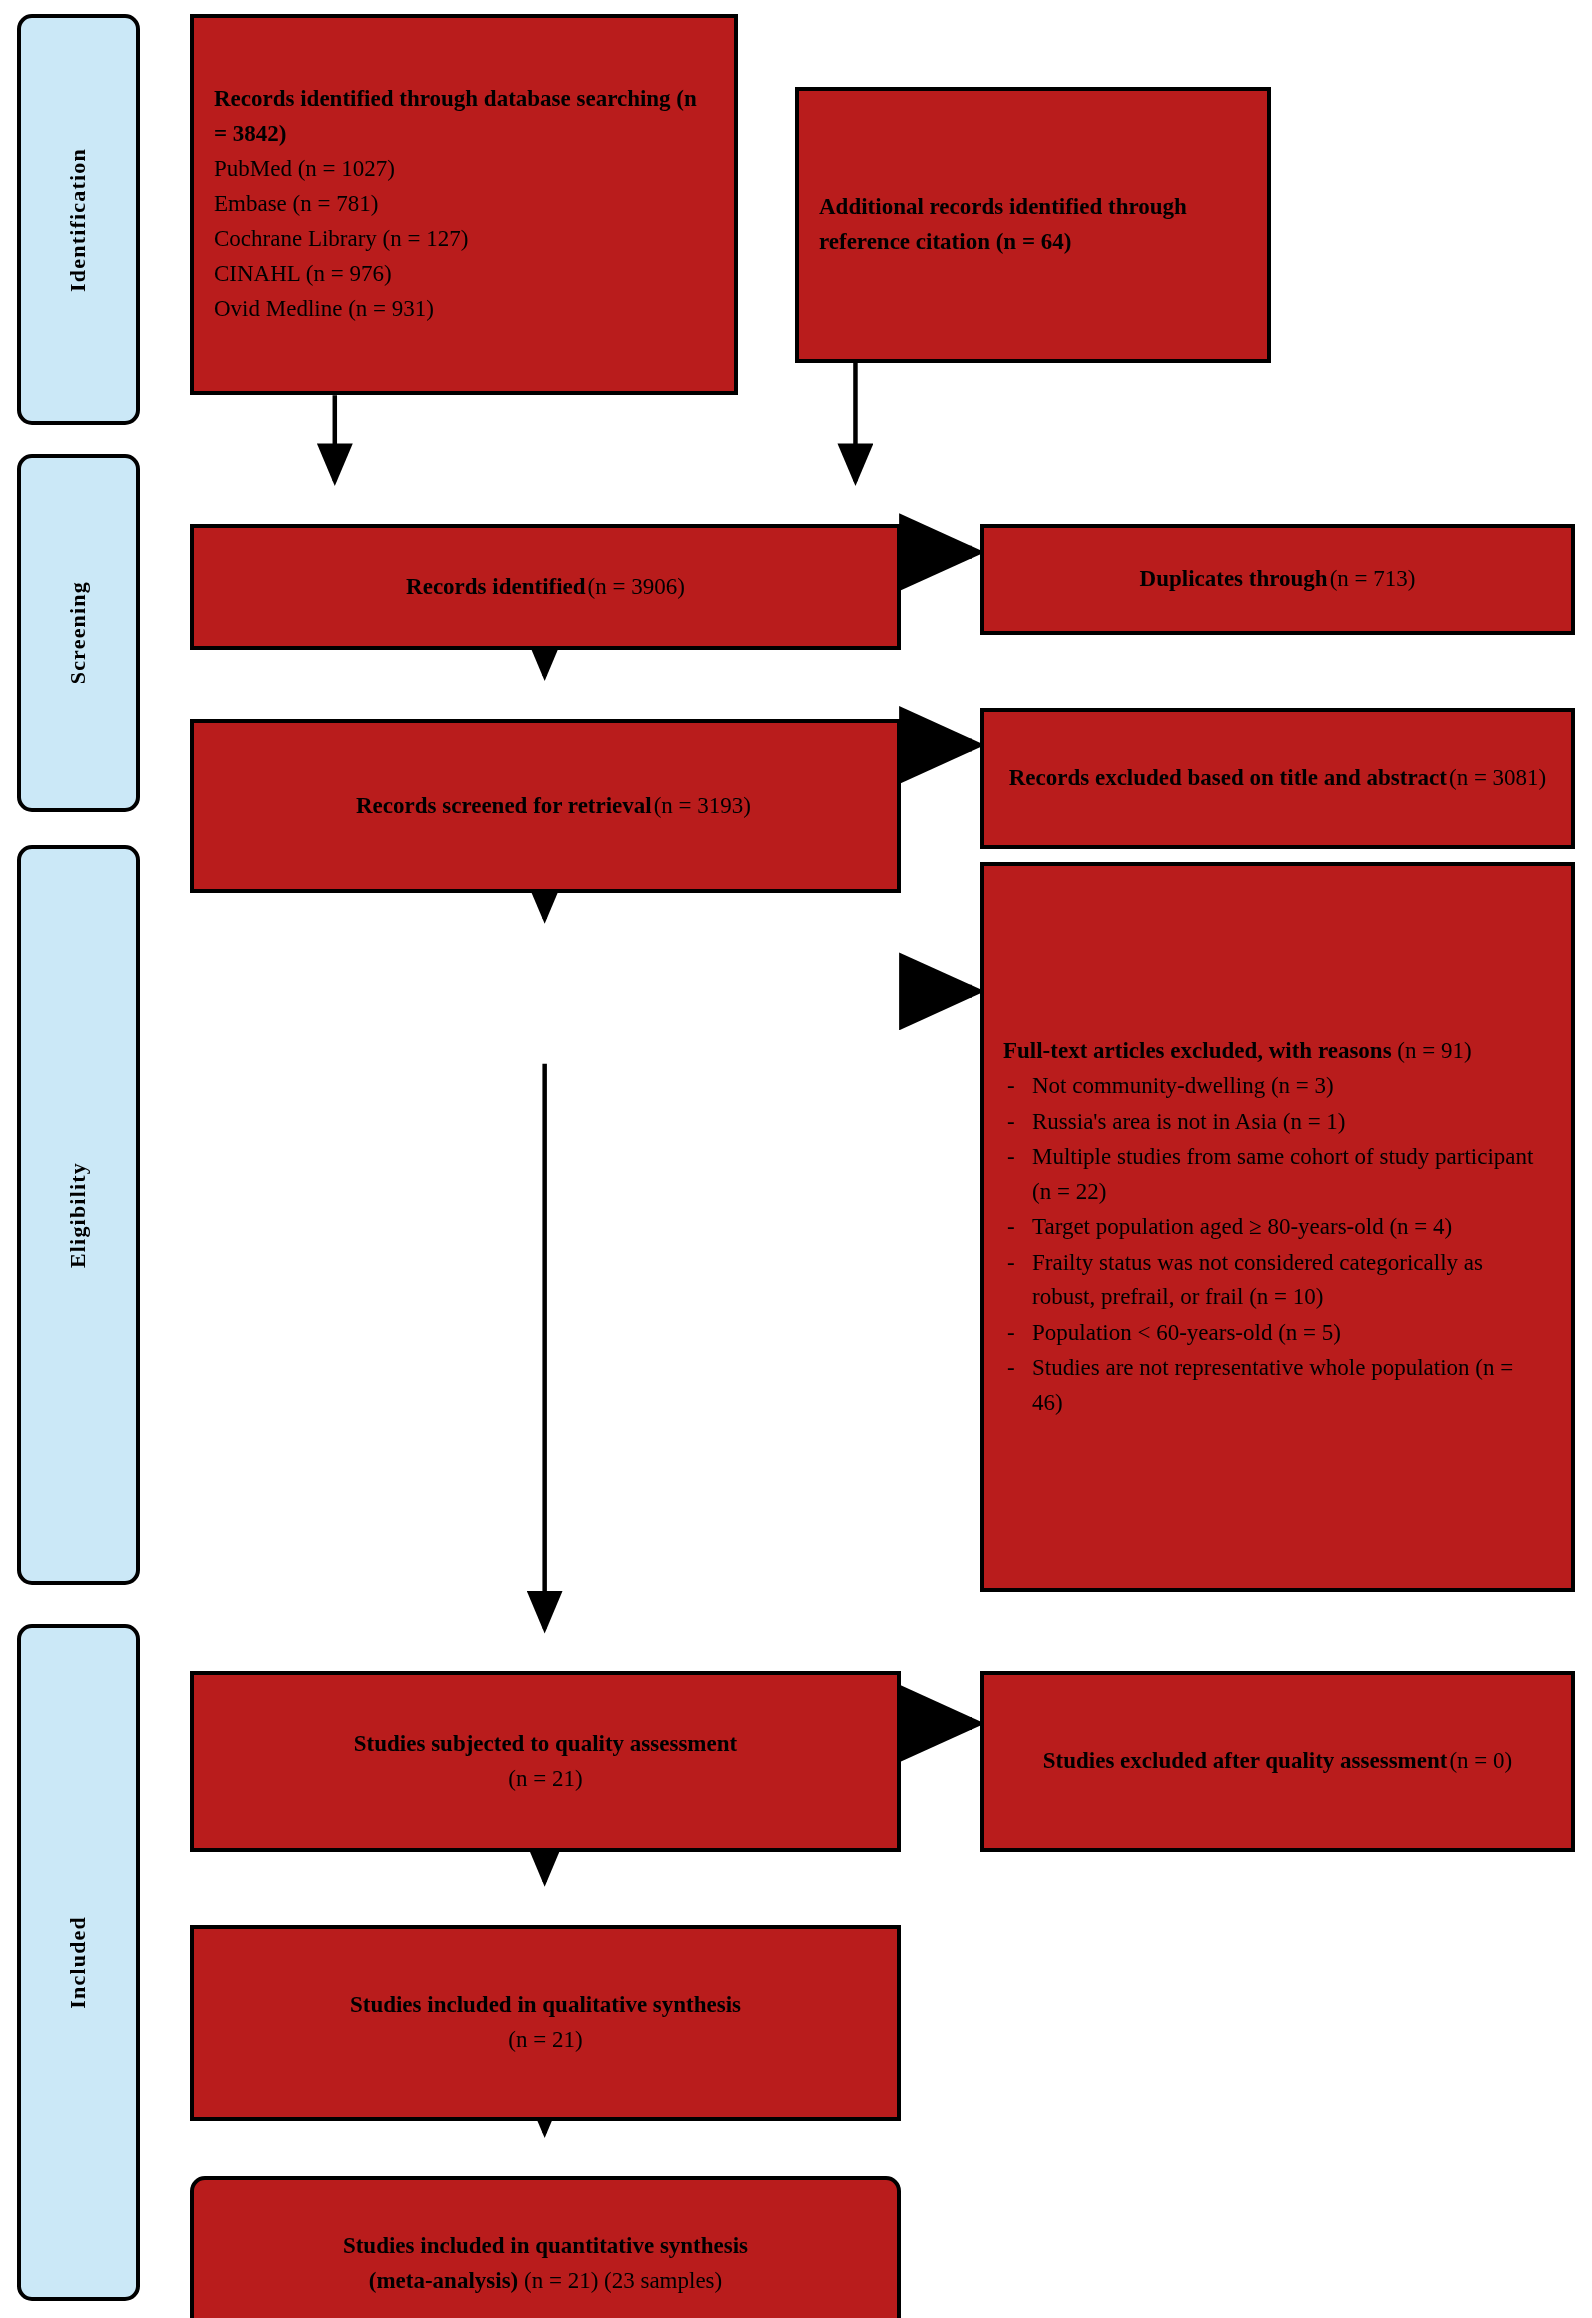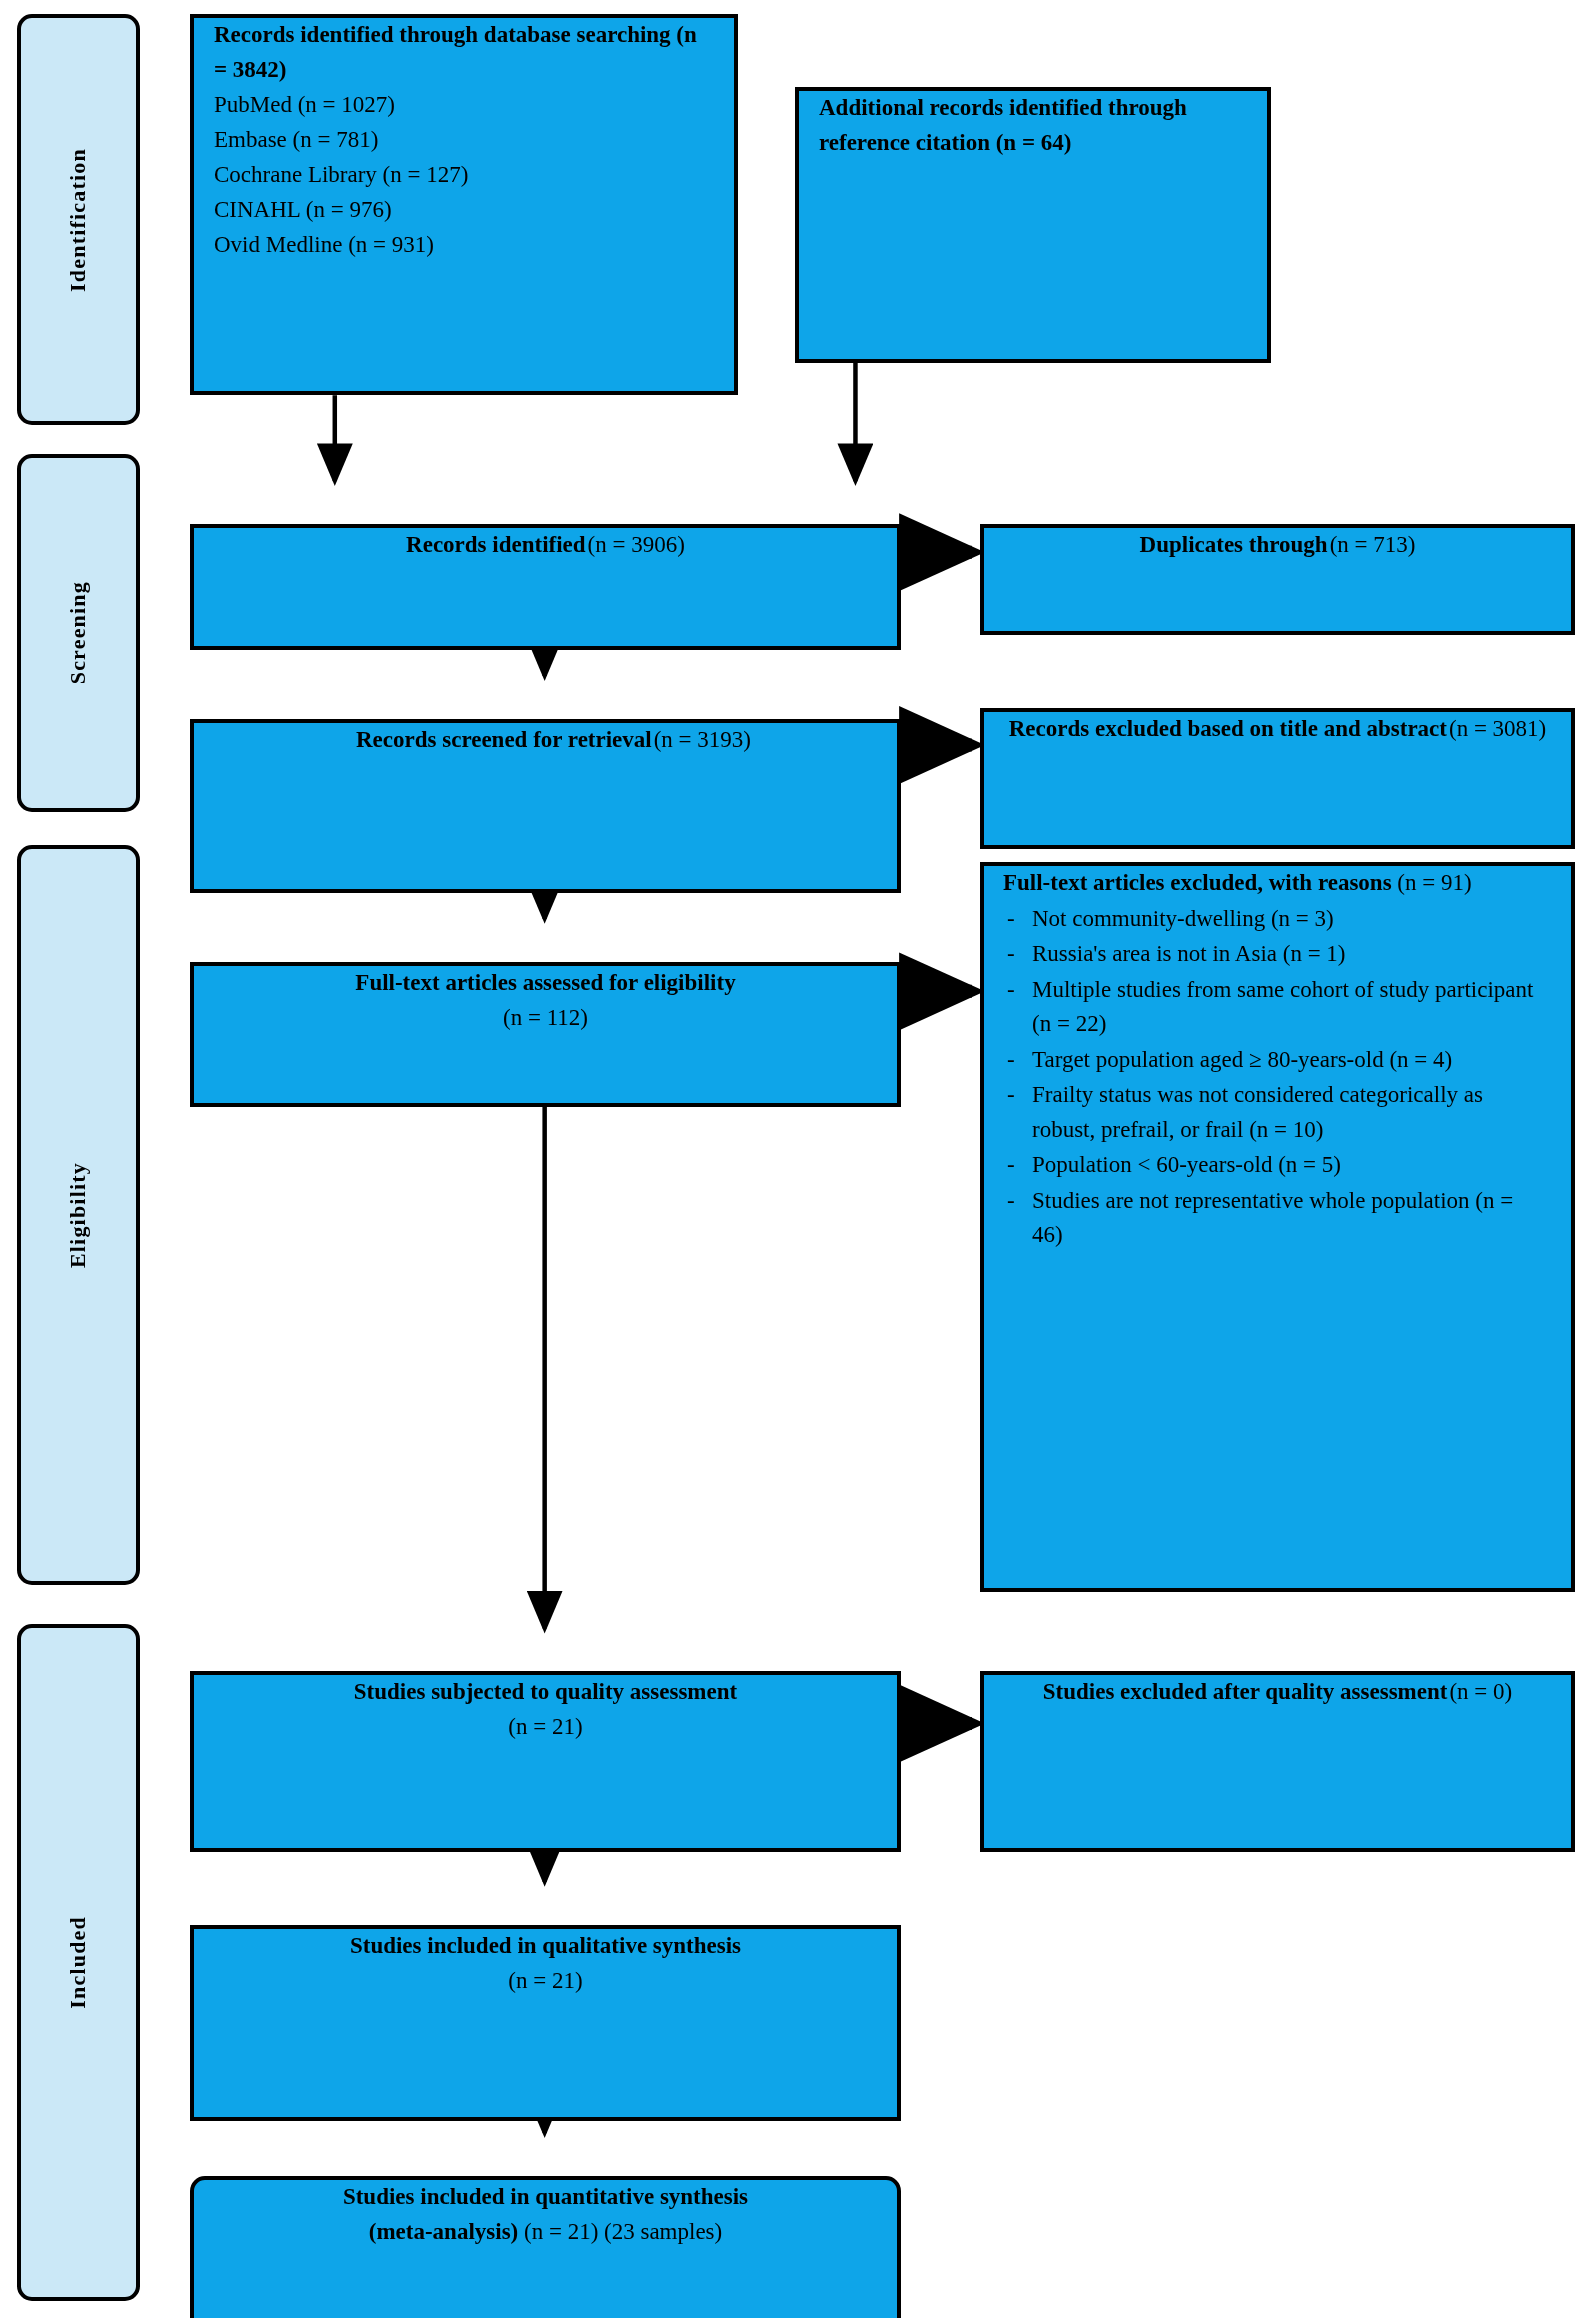--- a/index.html
+++ b/index.html
@@ -25,25 +25,26 @@
     transform:rotate(180deg);
     font-weight:bold;
     font-size:22px;
     letter-spacing:1.2px;
     color:#000000;
     white-space:nowrap;
   }
   
   .box{
     position:absolute;
-    background:#0ea5e9;
+    background:#b91c1c;
     border:4.5px solid #000000;
     box-sizing:border-box;
     display:flex;
     flex-direction:column;
+    justify-content:center;
     color:#000000;
   }
   .box.center{align-items:center;text-align:center;margin-top:43px;}
   .box.left{align-items:flex-start;text-align:left;}
   .box .pad{padding:0 20px;width:100%;box-sizing:border-box;}
   .ln{font-size:23px;line-height:1.52;}
   .bold{font-weight:bold;}
   .bullets{list-style:none;margin:0;padding:0;}
   .bullets li{
     font-size:23px;line-height:1.50;
@@ -147,26 +148,20 @@
     </div>
   </div>
 
   <div class="box center" style="left:980px;top:665px;width:595px;height:141px;">
     <div class="pad">
       <span class="ln bold">Records excluded based on title and abstract</span>
       <span class="ln">(n = 3081)</span>
     </div>
   </div>
 
-  <div class="box center" style="left:190px;top:919px;width:711px;height:145px;">
-    <div class="pad">
-      <div class="ln bold">Full-text articles assessed for eligibility</div>
-      <div class="ln">(n = 112)</div>
-    </div>
-  </div>
 
   <div class="box left" style="left:980px;top:862px;width:595px;height:730px;">
     <div class="pad" style="padding:0 26px 0 19px;">
       <div class="ln">
         <span class="bold">Full-text articles excluded, with reasons</span>
         <span>(n = 91)</span>
       </div>
       <ul class="bullets">
         <li><span class="dash">-</span><span>Not community-dwelling (n = 3)</span></li>
         <li><span class="dash">-</span><span>Russia's area is not in Asia (n = 1)</span></li>

